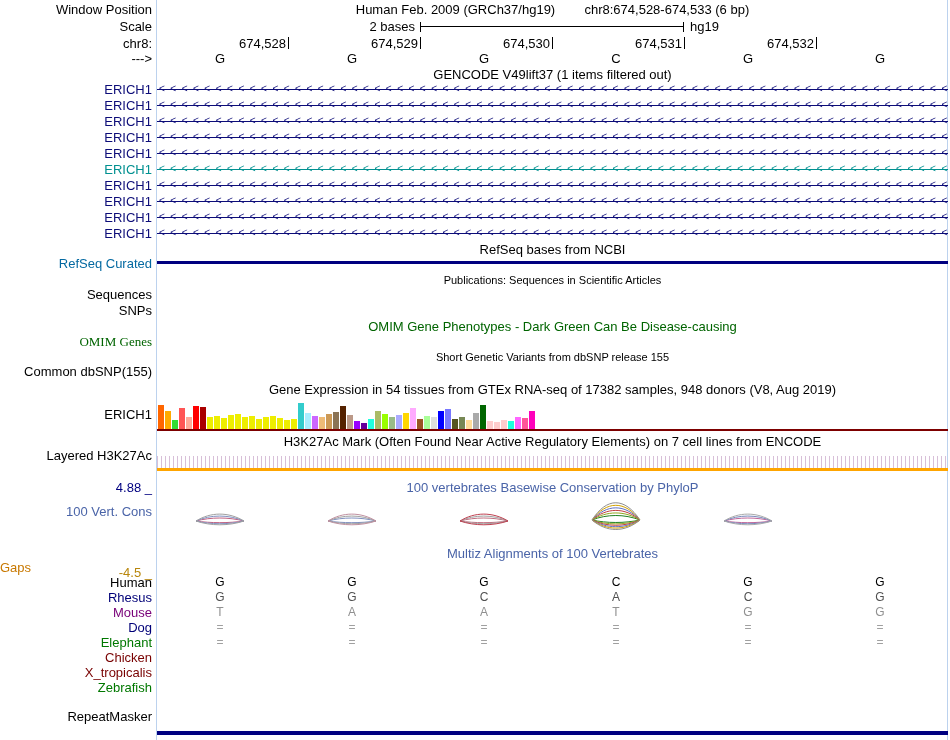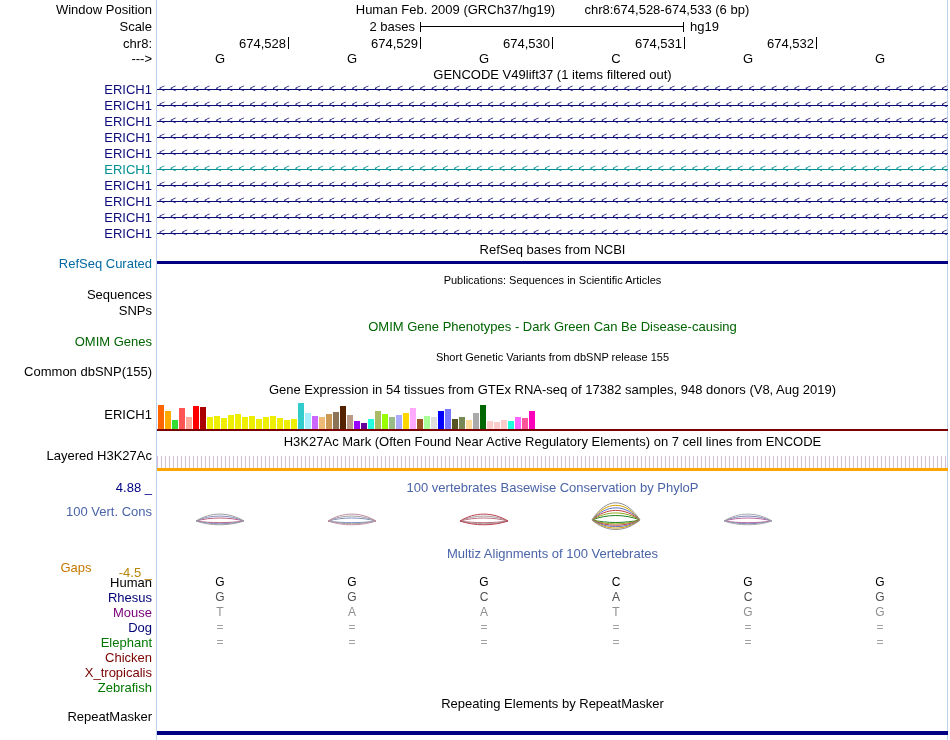--- a/index.html
+++ b/index.html
@@ -50,41 +50,40 @@
 
   <div class="hdr" style="top:242px">RefSeq bases from NCBI</div>
   <div class="lbl" style="top: 256px; color: #0369a1;">RefSeq Curated</div>
   <div style="position: absolute; left: 157px; top: 261px; width: 791px; height: 3px; background: rgb(0, 0, 128);"></div>
 
   <div class="hdr small" style="top:274px">Publications: Sequences in Scientific Articles</div>
   <div class="lbl" style="top:287px">Sequences</div>
   <div class="lbl" style="top:303px">SNPs</div>
 
   <div class="hdr" style="top: 319px; color: rgb(0, 100, 0);">OMIM Gene Phenotypes - Dark Green Can Be Disease-causing</div>
-  <div class="lbl" style="top: 334px; color: rgb(0, 100, 0);">OMIM Genes</div>
+  <div class="lbl" style="top: 334px; color: rgb(0, 100, 0); font-family: Liberation Serif, serif;">OMIM Genes</div>
 
   <div class="hdr small" style="top:351px">Short Genetic Variants from dbSNP release 155</div>
   <div class="lbl" style="top:364px">Common dbSNP(155)</div>
 
   <div class="hdr" style="top:382px">Gene Expression in 54 tissues from GTEx RNA-seq of 17382 samples, 948 donors (V8, Aug 2019)</div>
   <div class="lbl" style="top:407px">ERICH1</div>
   <div style="position:absolute;left:157px;top:429px;width:791px;height:2px;background:#7d0000"></div>
 
   <div class="hdr" style="top:434px">H3K27Ac Mark (Often Found Near Active Regulatory Elements) on 7 cell lines from ENCODE</div>
   <div class="lbl" style="top:448px">Layered H3K27Ac</div>
   <div class="h3k-track"></div>
 
   <div class="hdr" style="top: 480px; color: rgb(74, 100, 168);">100 vertebrates Basewise Conservation by PhyloP</div>
   <div class="lbl" style="top: 480px; color: rgb(0, 0, 128);">4.88 _</div>
   <div class="lbl" style="top: 504px; color: rgb(74, 100, 168);">100 Vert. Cons</div>
   <div class="lbl" style="top: 529px; color: rgb(184, 134, 11); margin-top: 36px;">-4.5 _</div>
 
   <div class="hdr" style="top: 546px; color: rgb(74, 100, 168);">Multiz Alignments of 100 Vertebrates</div>
 
-  <div class="hdr" style="top:696px">Repeating Elements by RepeatMasker</div>
   <div class="lbl" style="top:709px">RepeatMasker</div>
   <div style="position:absolute;left:157px;top:731px;width:791px;height:4px;background:#000080"></div>
 <div style="position: absolute; left: 212px; top: 36px; width: 74px; text-align: right;">674,528</div>
     <div style="position: absolute; left: 288px; top: 37px; width: 1px; height: 12px; background: rgb(0, 0, 0);"></div>
     <div style="position: absolute; left: 344px; top: 36px; width: 74px; text-align: right;">674,529</div>
     <div style="position: absolute; left: 420px; top: 37px; width: 1px; height: 12px; background: rgb(0, 0, 0);"></div>
     <div style="position: absolute; left: 476px; top: 36px; width: 74px; text-align: right;">674,530</div>
     <div style="position: absolute; left: 552px; top: 37px; width: 1px; height: 12px; background: rgb(0, 0, 0);"></div>
     <div style="position: absolute; left: 608px; top: 36px; width: 74px; text-align: right;">674,531</div>
     <div style="position: absolute; left: 684px; top: 37px; width: 1px; height: 12px; background: rgb(0, 0, 0);"></div>
@@ -239,21 +238,21 @@
       <path d="M3 13 C 17.82 25.65, 35.64 25.65, 51 13" fill="none" stroke="#909090" stroke-width="1"></path>
     </svg>
     <svg width="54" height="26" style="position: absolute; left: 721px; top: 512px; overflow: visible;">
       <path d="M3 9 C 17.82 5, 35.64 5, 51 9" fill="none" stroke="#c06699" stroke-width="1"></path>
       <path d="M3 9 C 17.82 11.2, 35.64 11.2, 51 9" fill="none" stroke="#c06699" stroke-width="1"></path>
       <path d="M3 9 C 17.82 2.4000000000000004, 35.64 2.4000000000000004, 51 9" fill="none" stroke="#7788bb" stroke-width="1"></path>
       <path d="M3 9 C 17.82 12.629999999999999, 35.64 12.629999999999999, 51 9" fill="none" stroke="#7788bb" stroke-width="1"></path>
       <path d="M3 9 C 17.82 -0.1999999999999993, 35.64 -0.1999999999999993, 51 9" fill="none" stroke="#aaaaaa" stroke-width="1"></path>
       <path d="M3 9 C 17.82 14.059999999999999, 35.64 14.059999999999999, 51 9" fill="none" stroke="#aaaaaa" stroke-width="1"></path>
     </svg>
-    <div style="position: absolute; left: 0px; top: 560px; width: 152px; text-align: center; color: rgb(200, 120, 0);">Gaps</div>
+    <div style="position: absolute; left: 0px; top: 560px; width: 152px; text-align: left; color: rgb(200, 120, 0);">Gaps</div>
     <div style="position: absolute; left: 0px; top: 575px; width: 152px; text-align: right; color: rgb(0, 0, 0);">Human</div>
     <div style="position: absolute; left: 212px; top: 575px; width: 16px; text-align: center; font-size: 12px; color: rgb(0, 0, 0);">G</div>
     <div style="position: absolute; left: 344px; top: 575px; width: 16px; text-align: center; font-size: 12px; color: rgb(0, 0, 0);">G</div>
     <div style="position: absolute; left: 476px; top: 575px; width: 16px; text-align: center; font-size: 12px; color: rgb(0, 0, 0);">G</div>
     <div style="position: absolute; left: 608px; top: 575px; width: 16px; text-align: center; font-size: 12px; color: rgb(0, 0, 0);">C</div>
     <div style="position: absolute; left: 740px; top: 575px; width: 16px; text-align: center; font-size: 12px; color: rgb(0, 0, 0);">G</div>
     <div style="position: absolute; left: 872px; top: 575px; width: 16px; text-align: center; font-size: 12px; color: rgb(0, 0, 0);">G</div>
     <div style="position: absolute; left: 0px; top: 590px; width: 152px; text-align: right; color: rgb(0, 0, 120);">Rhesus</div>
     <div style="position: absolute; left: 212px; top: 590px; width: 16px; text-align: center; font-size: 12px; color: rgb(80, 80, 80);">G</div>
     <div style="position: absolute; left: 344px; top: 590px; width: 16px; text-align: center; font-size: 12px; color: rgb(80, 80, 80);">G</div>

